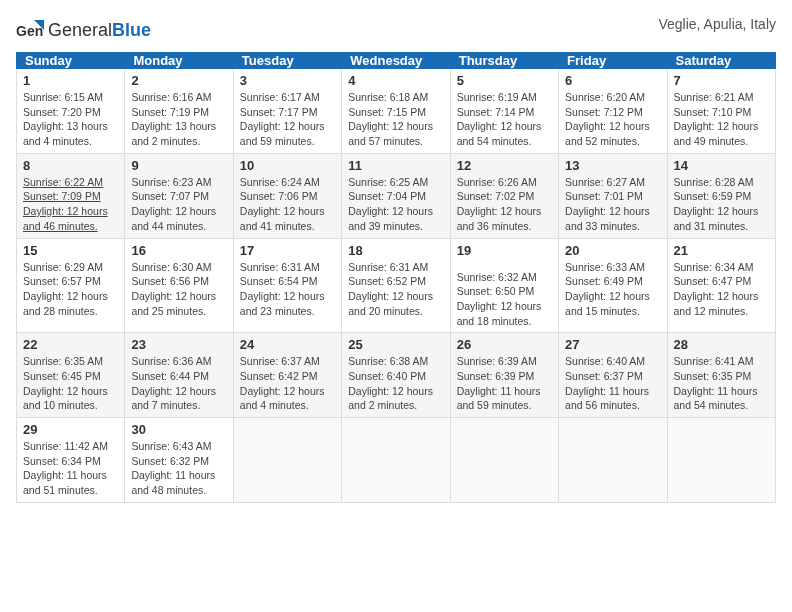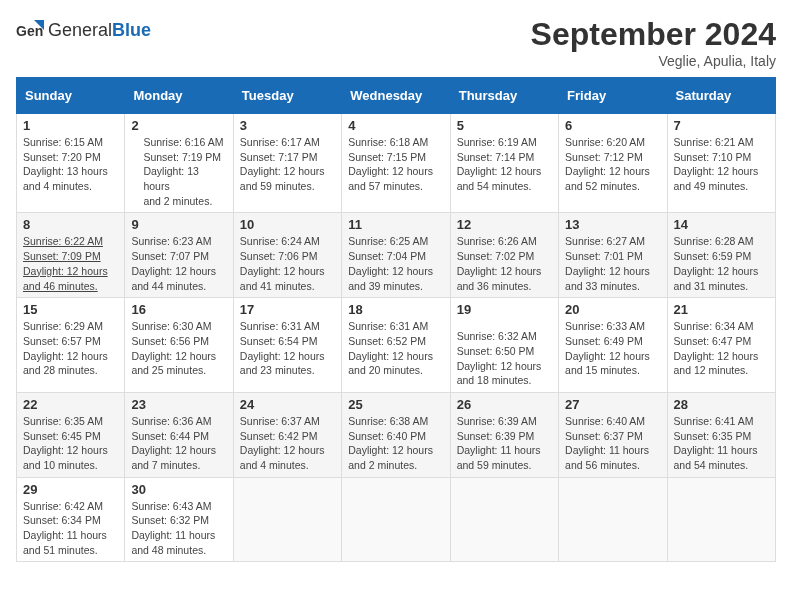--- a/index.html
+++ b/index.html
@@ -39,21 +39,21 @@
       color: #555;
     }
     .calendar {
       width: 100%;
       border-collapse: collapse;
       font-size: 11px;
     }
     .calendar thead tr th {
       background-color: #1a6bb5;
       color: #fff;
-      padding: 10px 8px;
+      padding: 0 8px;
       text-align: left;
       font-size: 13px;
       font-weight: bold;
       border: 1px solid #1a6bb5;
     }
     .calendar tbody tr td {
       border: 1px solid #ddd;
       vertical-align: top;
       padding: 4px 6px;
       width: calc(100% / 7);
@@ -89,21 +89,20 @@
   <div class="logo">
     <svg class="logo-icon" viewBox="0 0 28 28" xmlns="http://www.w3.org/2000/svg">
       <text x="0" y="20" font-size="14" font-weight="bold" fill="#333">Gen</text>
       <polygon points="18,4 28,4 28,14" fill="#1a6bb5"></polygon>
     </svg>
     <div>
       <span style="font-size:18px;font-weight:normal;color:#333;">General</span><span style="font-size:18px;font-weight:bold;color:#1a6bb5;">Blue</span>
     </div>
   </div>
   <div class="title-section">
-    <div class="month-title">September 2024</div>
     <div class="subtitle">Veglie, Apulia, Italy</div>
   </div>
 </div>
 
 <table class="calendar">
   <thead>
     <tr>
     <th>Sunday</th>
         <th>Monday</th>
         <th>Tuesday</th>
@@ -117,21 +116,21 @@
   <tr>
         <td>
           <span class="day-num">1</span>
           <div class="day-info" style="white-space: pre-line;">Sunrise: 6:15 AM
 Sunset: 7:20 PM
 Daylight: 13 hours
 and 4 minutes.</div>
         </td>
         <td>
           <span class="day-num">2</span>
-          <div class="day-info" style="white-space: pre-line; margin-left: 12px;">Sunrise: 6:16 AM
+          <div class="day-info" style="white-space: pre-line;">Sunrise: 6:16 AM
 Sunset: 7:19 PM
 Daylight: 13 hours
 and 2 minutes.</div>
         </td>
         <td>
           <span class="day-num">3</span>
           <div class="day-info" style="white-space: pre-line;">Sunrise: 6:17 AM
 Sunset: 7:17 PM
 Daylight: 12 hours
 and 59 minutes.</div>
@@ -314,21 +313,21 @@
           <span class="day-num">28</span>
           <div class="day-info" style="white-space: pre-line;">Sunrise: 6:41 AM
 Sunset: 6:35 PM
 Daylight: 11 hours
 and 54 minutes.</div>
         </td>
       </tr>
       <tr>
         <td>
           <span class="day-num">29</span>
-          <div class="day-info" style="white-space: pre-line;">Sunrise: 6:42 AM
+          <div class="day-info" style="white-space: pre-line;">Sunrise: 11:42 AM
 Sunset: 6:34 PM
 Daylight: 11 hours
 and 51 minutes.</div>
         </td>
         <td>
           <span class="day-num">30</span>
           <div class="day-info" style="white-space: pre-line;">Sunrise: 6:43 AM
 Sunset: 6:32 PM
 Daylight: 11 hours
 and 48 minutes.</div>

